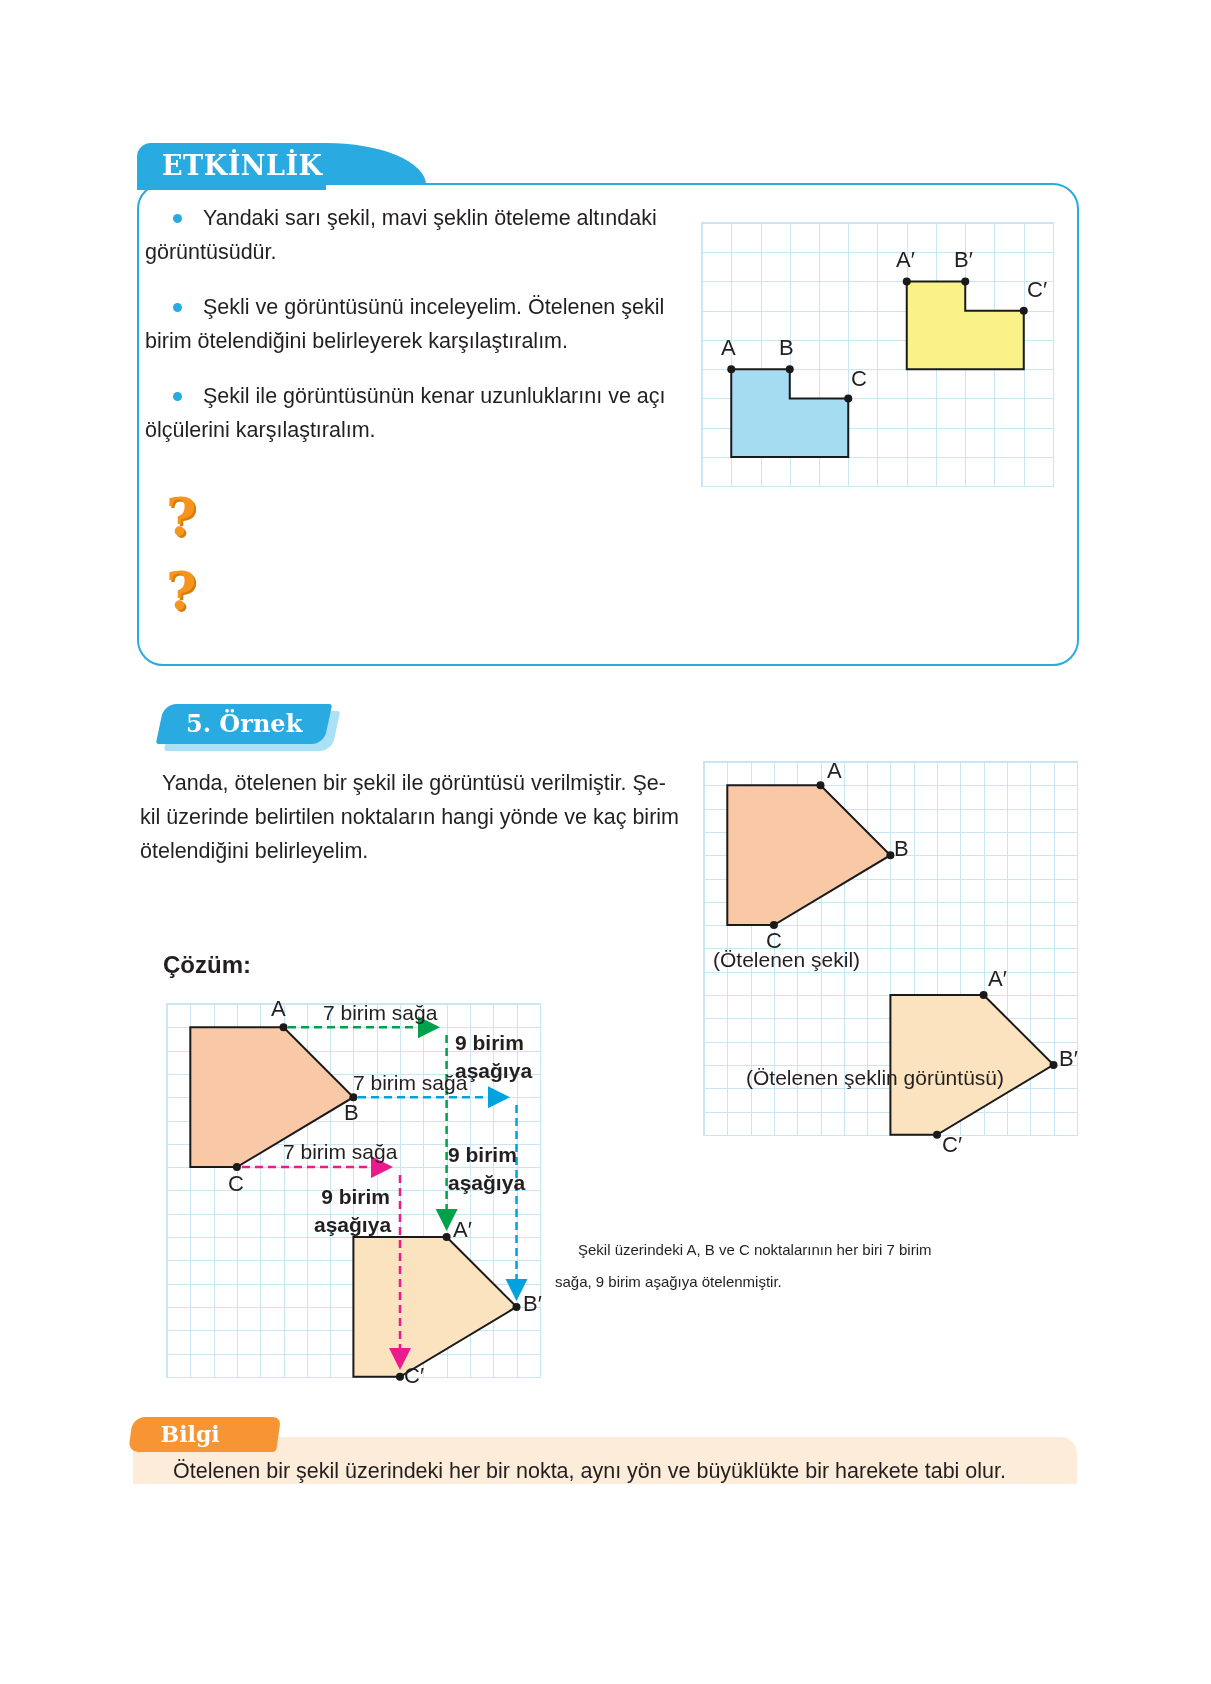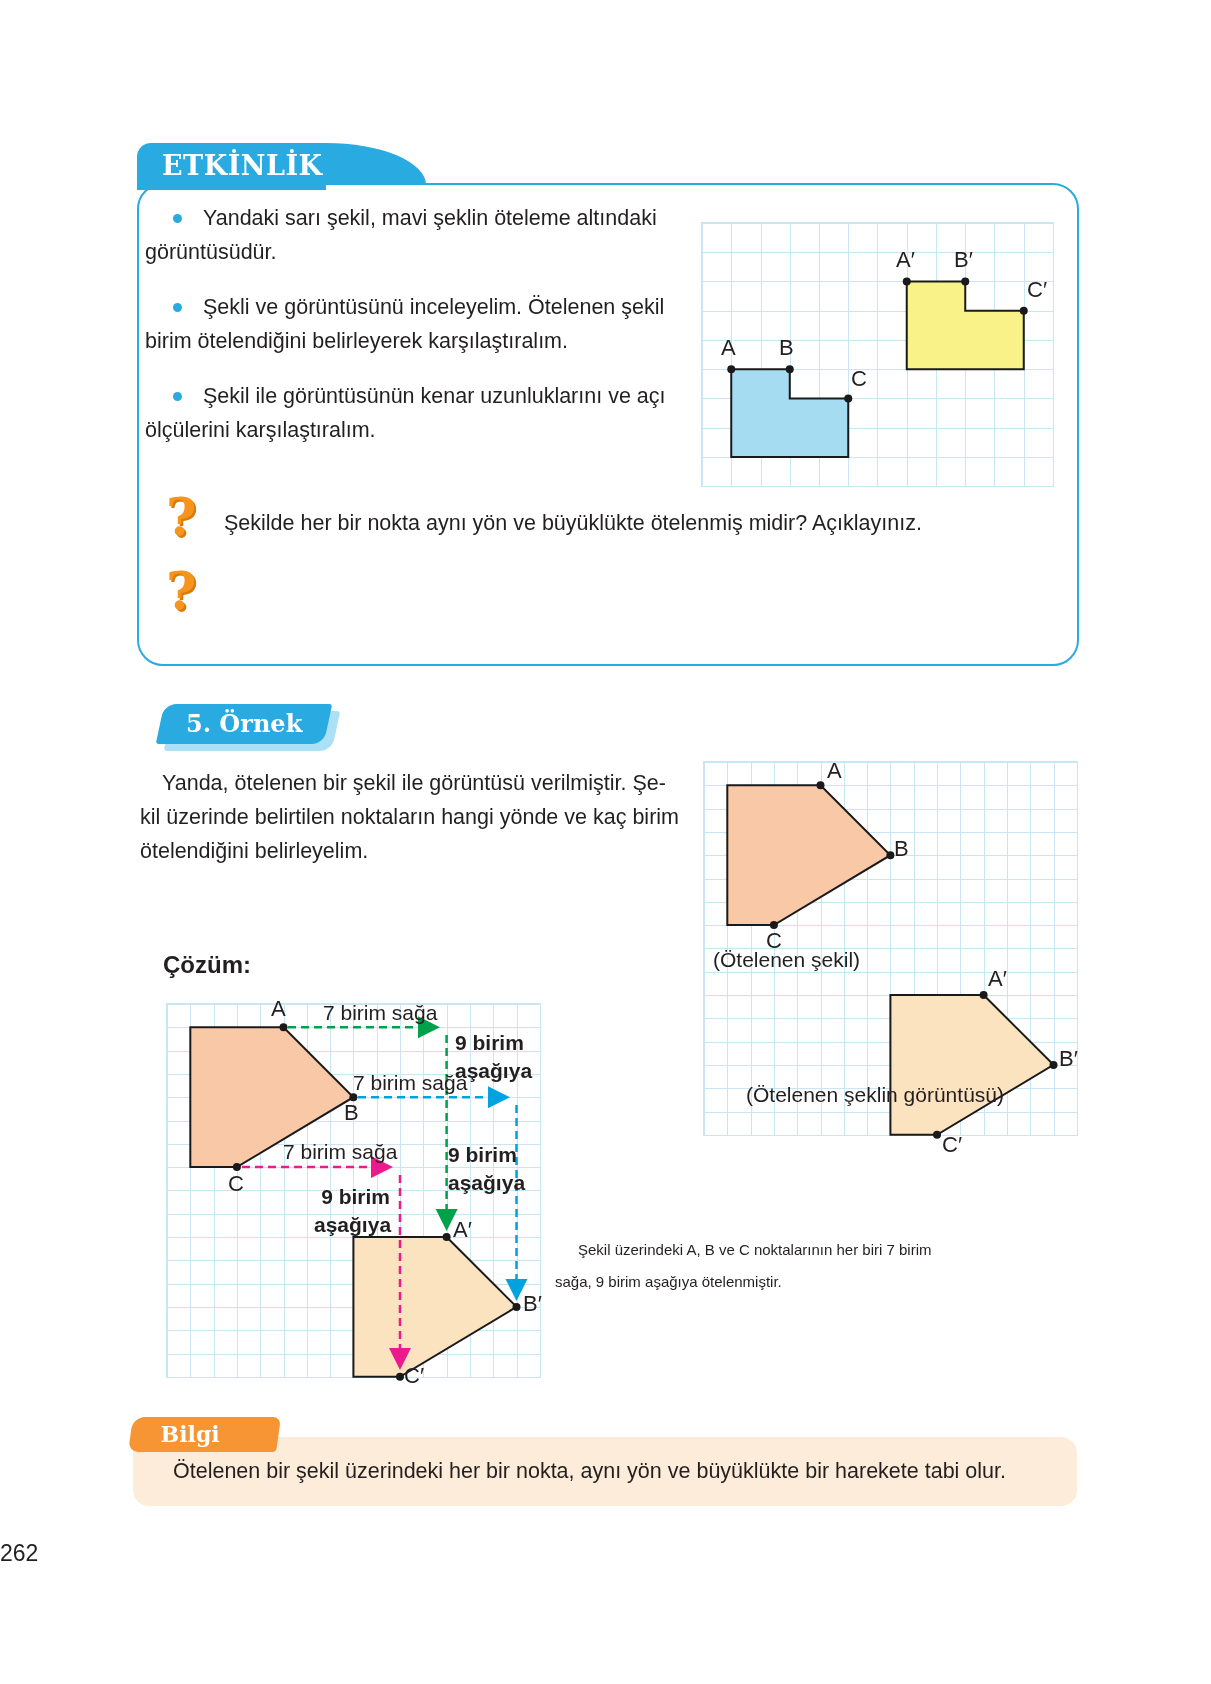--- a/index.html
+++ b/index.html
@@ -1,16 +1,16 @@
 <!DOCTYPE html>
 <html><head>
 <meta charset="utf-8">
 <style>
   html,body{margin:0;padding:0;background:#ffffff;}
-  .page{position:relative;width:1211px;height:1684px;background:#ffffff;overflow:hidden;
+  .page{position:relative;width:1211px;height:1484px;background:#ffffff;overflow:hidden;
         font-family:"Liberation Sans",sans-serif;color:#231f20;}
 
   
   .act-box{position:absolute;left:137px;top:183px;width:938px;height:479px;
            border:2.5px solid #29abe2;border-radius:26px;background:#fff;}
   .act-tab{position:absolute;left:137px;top:143px;width:164px;height:47px;background:#29abe2;
            border-radius:14px 0 0 0;z-index:3;color:#fff;font-family:"DejaVu Serif",serif;
            font-weight:bold;font-size:27px;line-height:46px;padding-left:25px;letter-spacing:.5px;}
   .act-swoosh{position:absolute;left:326px;top:143px;width:100px;height:42px;background:#29abe2;
               border-top-right-radius:100% 100%;z-index:3;}
@@ -109,21 +109,20 @@
     </svg>
     <span class="pl" style="left:19px;top:112px;">A</span>
     <span class="pl" style="left:77px;top:112px;">B</span>
     <span class="pl" style="left:149px;top:143px;">C</span>
     <span class="pl" style="left:194px;top:24px;">A′</span>
     <span class="pl" style="left:252px;top:24px;">B′</span>
     <span class="pl" style="left:325px;top:54px;">C′</span>
   </div>
 
   <div class="qmark" style="left:166px;top:488px;">?</div>
-  <div class="qtext" style="left:224px;top:511px;">Şekilde her bir nokta aynı yön ve büyüklükte ötelenmiş midir? Açıklayınız.</div>
   <div class="qmark" style="left:166px;top:562px;">?</div>
 
   <div class="ex-tab-shadow"></div>
   <div class="ex-tab">
     <span>5. Örnek</span>
   </div>
 
   <div class="intro">
     <div class="line" style="padding-left:22px;">Yanda, ötelenen bir şekil ile görüntüsü verilmiştir. Şe-</div>
     <div class="line">kil üzerinde belirtilen noktaların hangi yönde ve kaç birim</div>
@@ -141,21 +140,21 @@
       <circle cx="349.5" cy="302.9" r="4" fill="#1a1a1a"></circle>
       <circle cx="233" cy="372.8" r="4" fill="#1a1a1a"></circle>
     </svg>
     <span class="pl" style="left:123px;top:-4px;">A</span>
     <span class="pl" style="left:190px;top:74px;">B</span>
     <span class="pl" style="left:62px;top:166px;">C</span>
     <span class="cap" style="left:9px;top:186px;">(Ötelenen şekil)</span>
     <span class="pl" style="left:284px;top:204px;">A′</span>
     <span class="pl" style="left:355px;top:284px;">B′</span>
     <span class="pl" style="left:238px;top:370px;">C′</span>
-    <div class="cap" style="left:42px;top:321px;">
+    <div class="cap" style="left:42px;top:304px;">
       <span class="alab-line">(Ötelenen şeklin</span>
       <span class="alab-line">görüntüsü)</span>
     </div>
   </div>
 
   <div class="cozum">Çözüm:</div>
 
   <div class="grid grid3">
     <svg width="373" height="373" viewBox="0 0 373 373">
       <defs>

